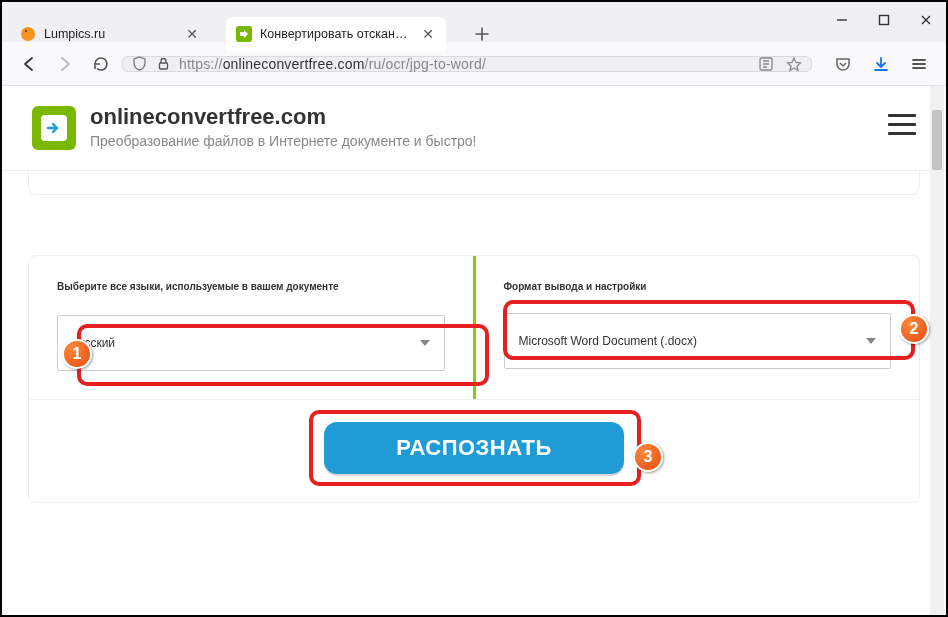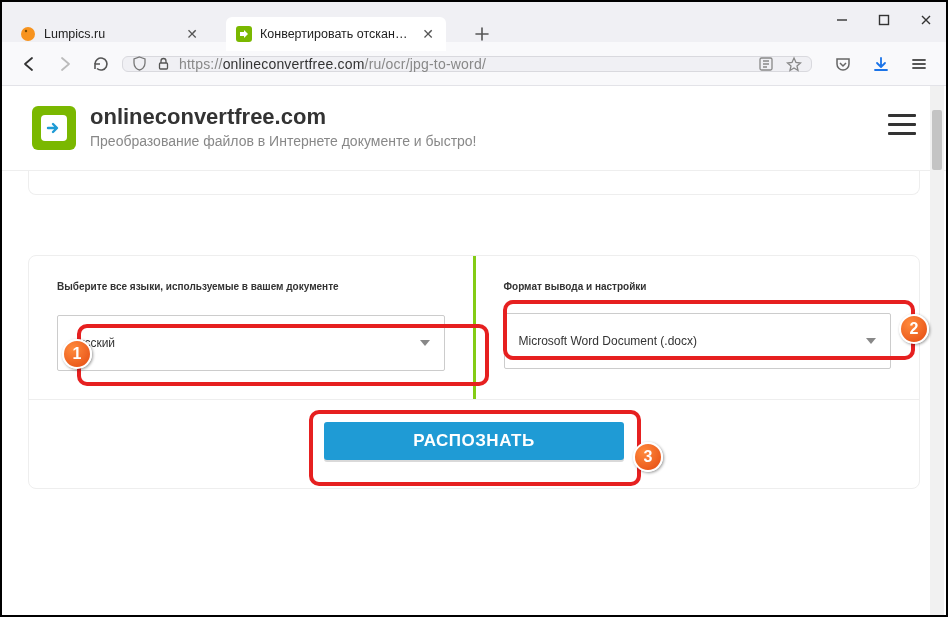--- a/index.html
+++ b/index.html
@@ -146,26 +146,26 @@
   .footer {
     border-top:1px solid #eee;
     padding: 22px 0 28px 0;
     display:flex;
     justify-content:center;
     position:relative;
   }
   .recognize {
     background:#1f9bd5;
     color:#fff;
-    font-size:17px;
+    font-size:22px;
     font-weight:700;
     letter-spacing: 0.5px;
     border:none;
-    border-radius:3px;
-    height:38px;
+    border-radius:13px;
+    height:52px;
     width: 300px;
     cursor:pointer;
     box-shadow: 0 2px 0 rgba(0,0,0,.15);
   }
   .hl3 { left: 280px; top: 10px; width: 332px; height: 76px; }
   
   .badge {
     position:absolute;
     width:30px; height:30px;
     border-radius:50%;

